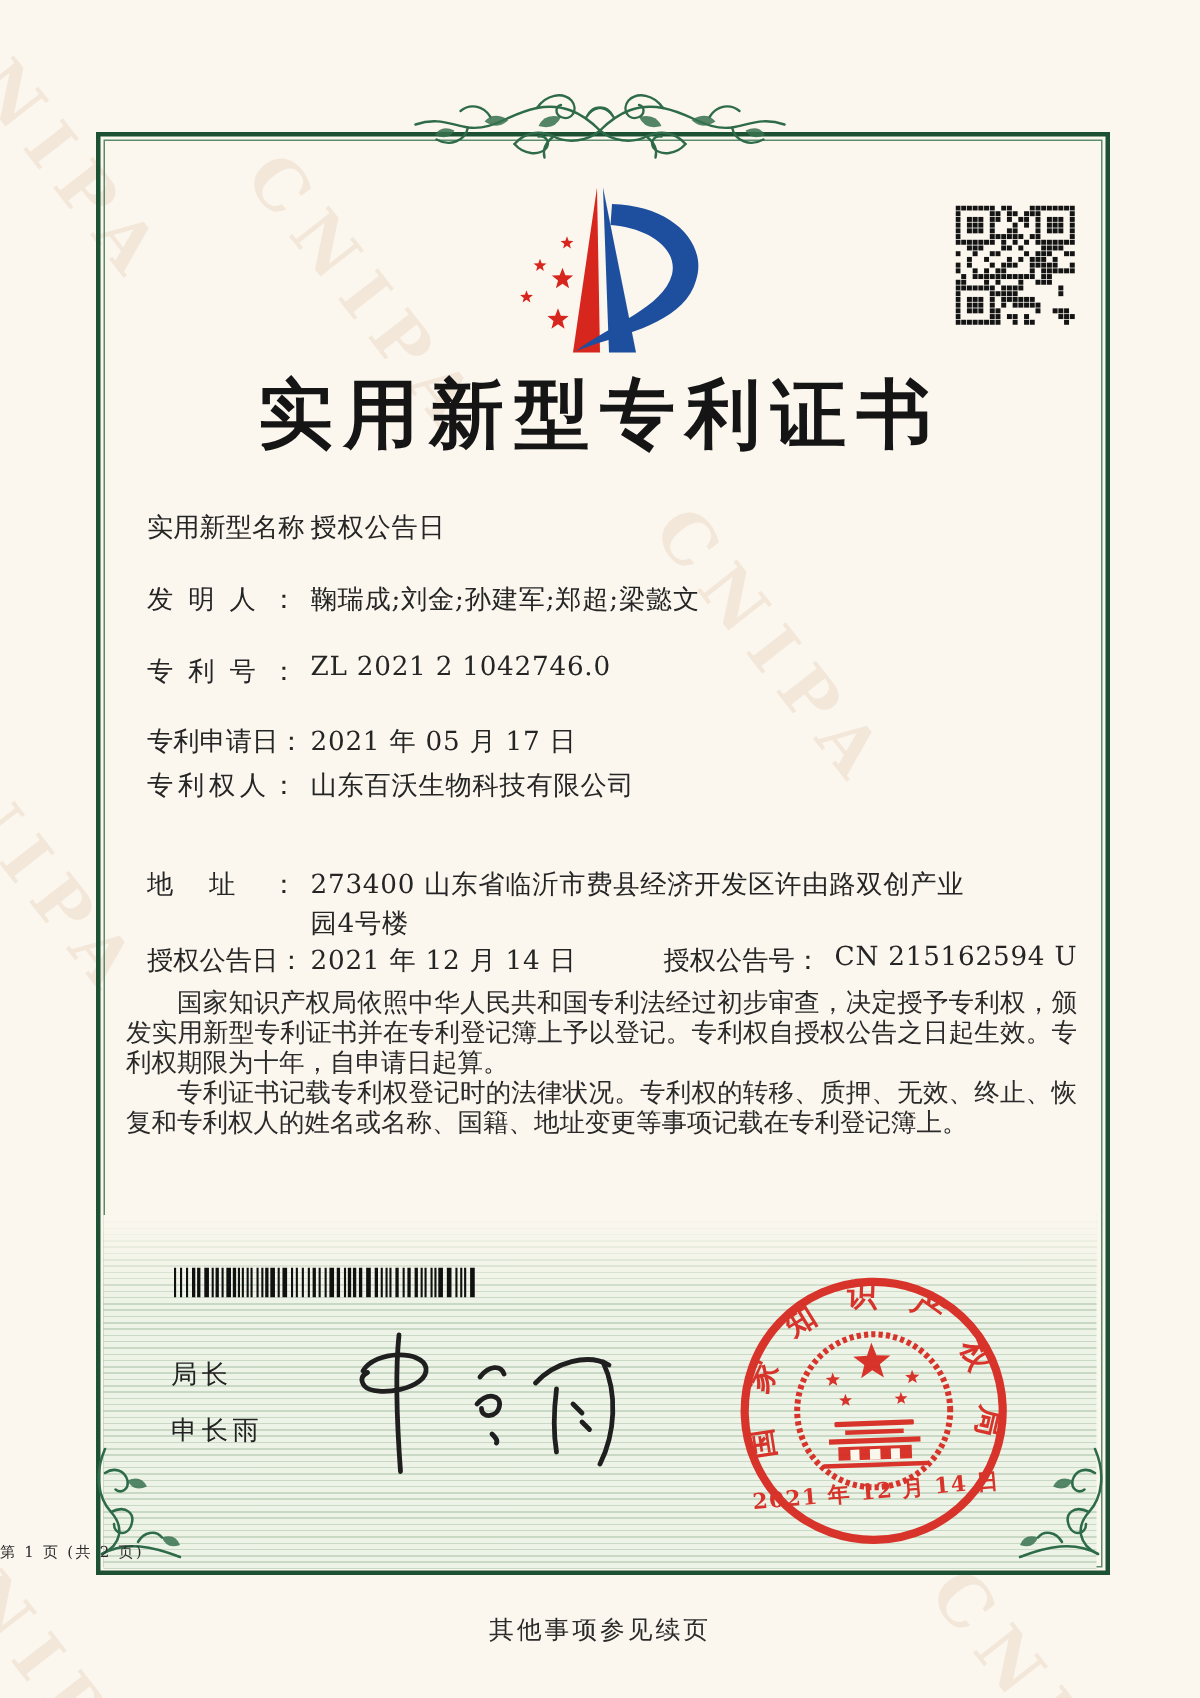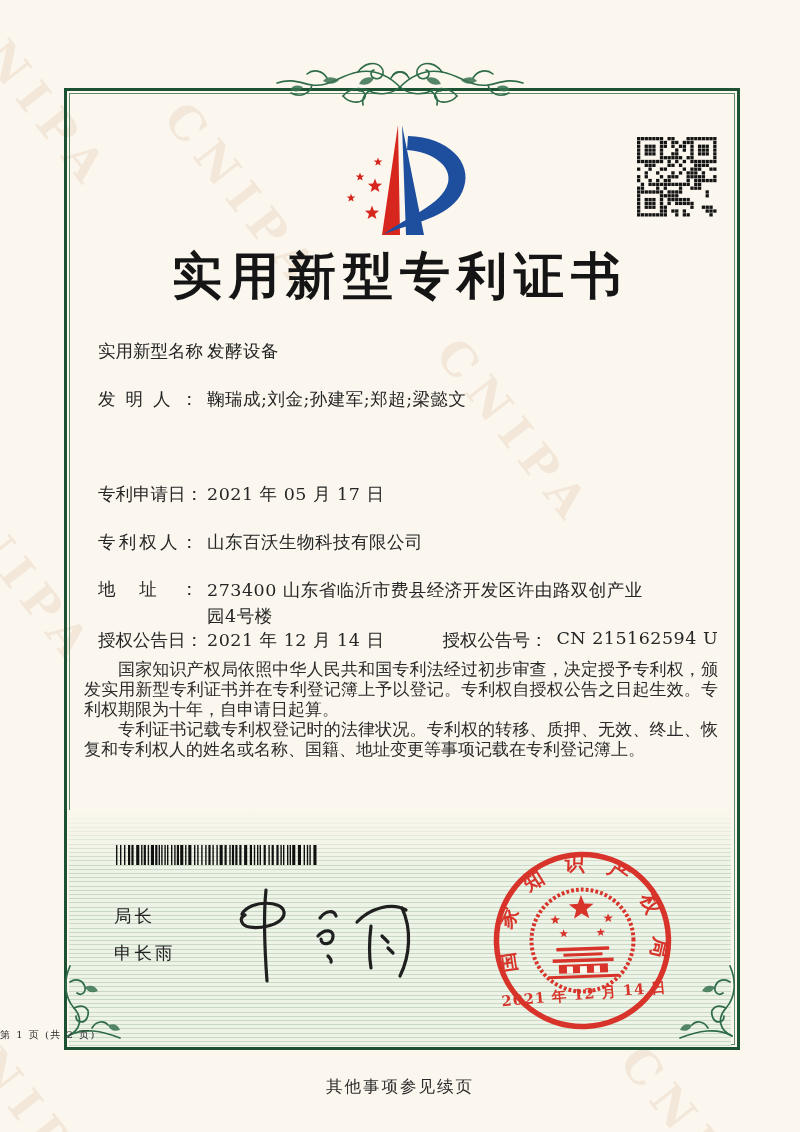--- a/index.html
+++ b/index.html
@@ -358,29 +358,32 @@
         <polygon points="32.0,53.5 33.1,56.5 36.3,56.6 33.8,58.6 34.6,61.6 32.0,59.9 29.4,61.6 30.2,58.6 27.7,56.6 30.9,56.5"></polygon>
         <polygon points="47.0,59.5 48.9,64.5 54.1,64.7 50.0,68.0 51.4,73.1 47.0,70.2 42.6,73.1 44.0,68.0 39.9,64.7 45.1,64.5"></polygon>
         <polygon points="23.0,74.5 24.1,77.5 27.3,77.6 24.8,79.6 25.6,82.6 23.0,80.9 20.4,82.6 21.2,79.6 18.7,77.6 21.9,77.5"></polygon>
         <polygon points="44.0,86.5 45.9,91.5 51.1,91.7 47.0,95.0 48.4,100.1 44.0,97.2 39.6,100.1 41.0,95.0 36.9,91.7 42.1,91.5"></polygon>
       </g>
   </svg>
 
   <div class="title">实用新型专利证书</div>
 
   <div class="row" style="top:339px;">
-    <span class="lab">实用新型名称：</span><span class="val">发酵设备</span>
+    <span class="lab">实用新型名称：</span><span class="val">授权公告日</span>
   </div>
   <div class="row" style="top:387px;text-decoration:underline;">
     <span class="lab">发明人：</span><span class="val">鞠瑞成;刘金;孙建军;郑超;梁懿文</span>
   </div>
+  <div class="row" style="top:435px;">
+    <span class="lab">专利号：</span><span class="val">ZL 2021 2 1042746.0</span>
+  </div>
   <div class="row" style="top:482px;">
     <span class="lab">专利申请日：</span><span class="val">2021 年 05 月 17 日</span>
   </div>
-  <div class="row" style="top:530px;">
+  <div class="row" style="top:511px;">
     <span class="lab">专利权人：</span><span class="val">山东百沃生物科技有限公司</span>
   </div>
   <div class="row addr" style="top:577px;">
     <span class="lab">地址：</span><span class="val">273400 山东省临沂市费县经济开发区许由路双创产业园4号楼</span>
   </div>
   <div class="row" style="top:628px;text-decoration:underline;">
     <span class="lab">授权公告日：</span><span class="val">2021 年 12 月 14 日</span><span class="g2lab">授权公告号：</span><span class="val">CN 215162594 U</span>
   </div>
 
   <div class="paras">

